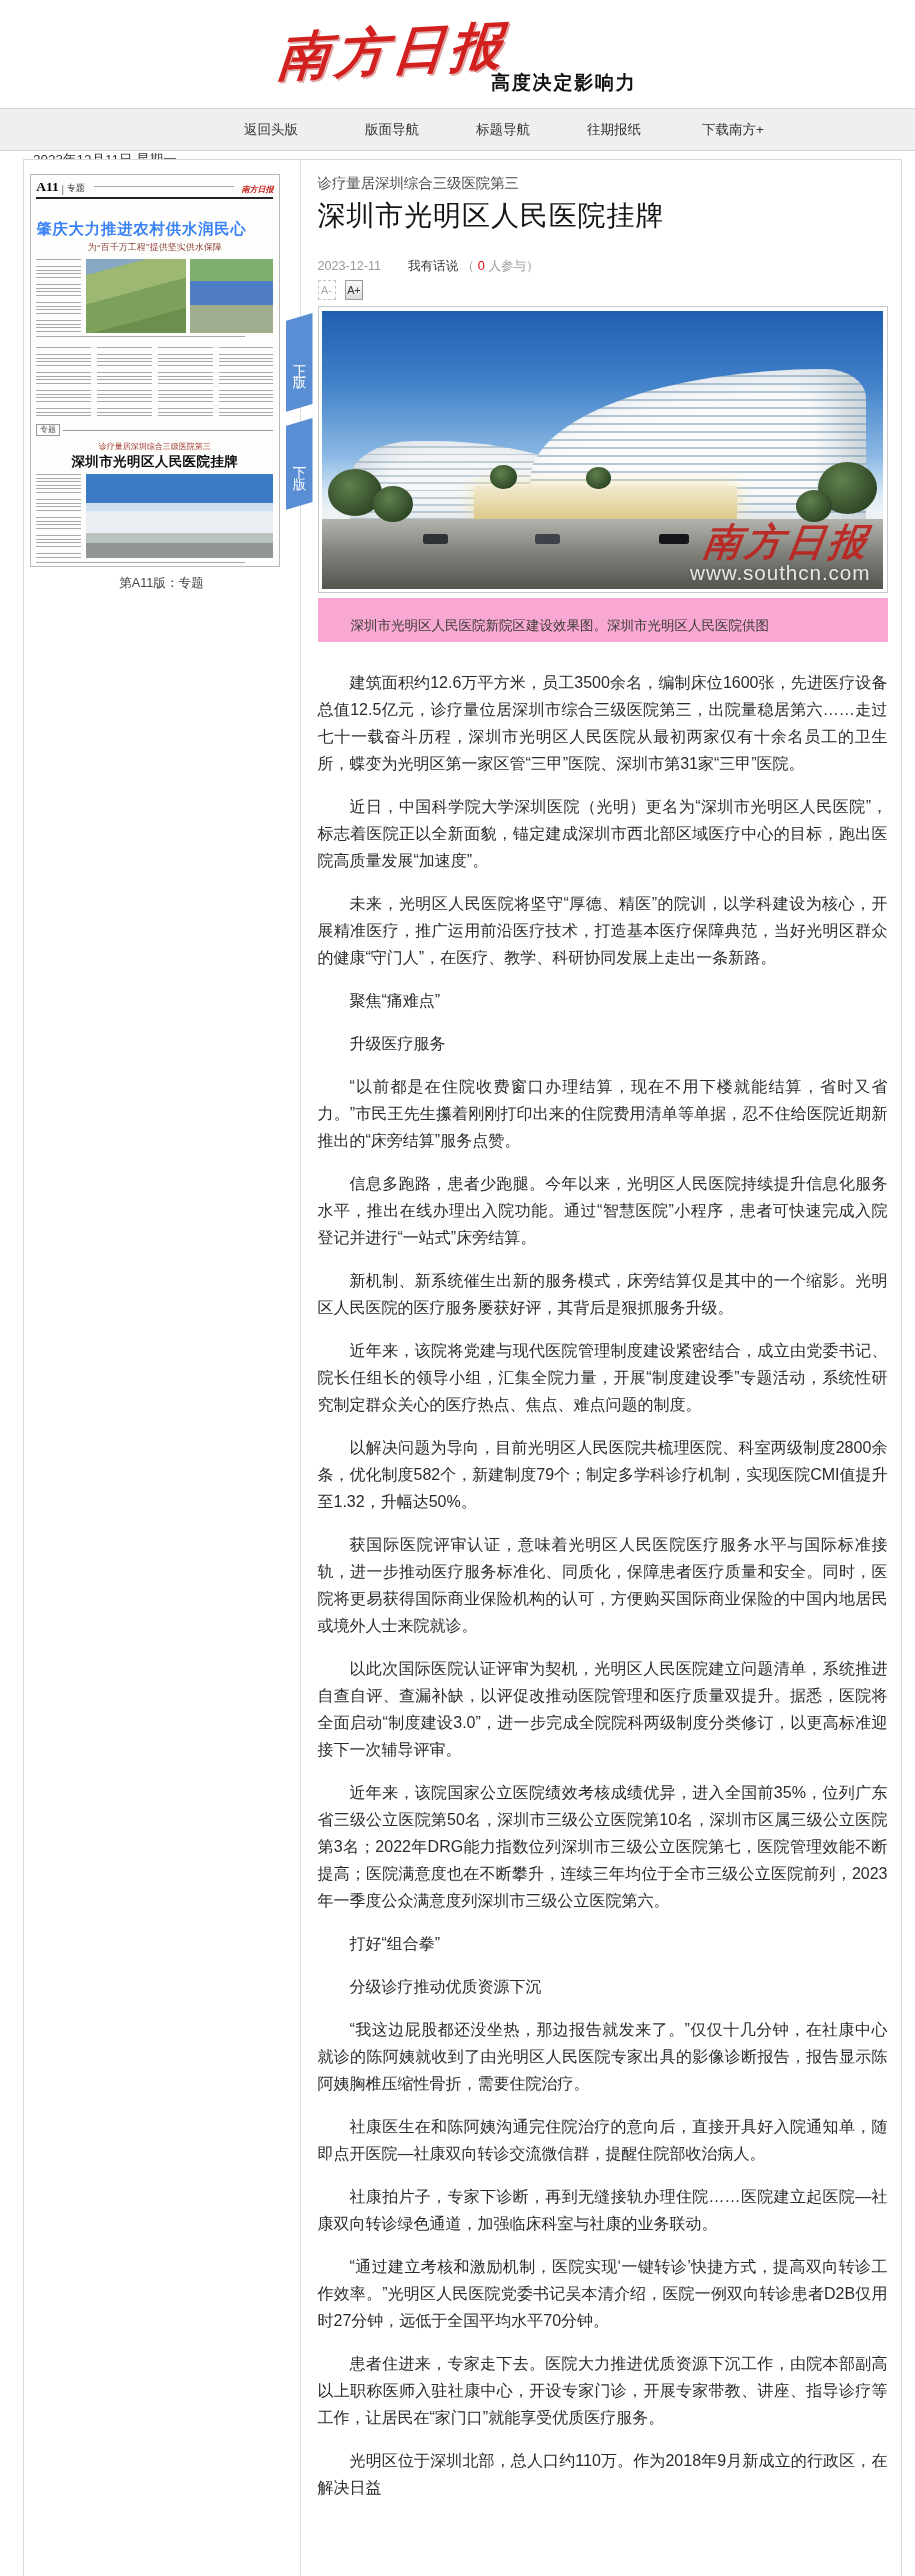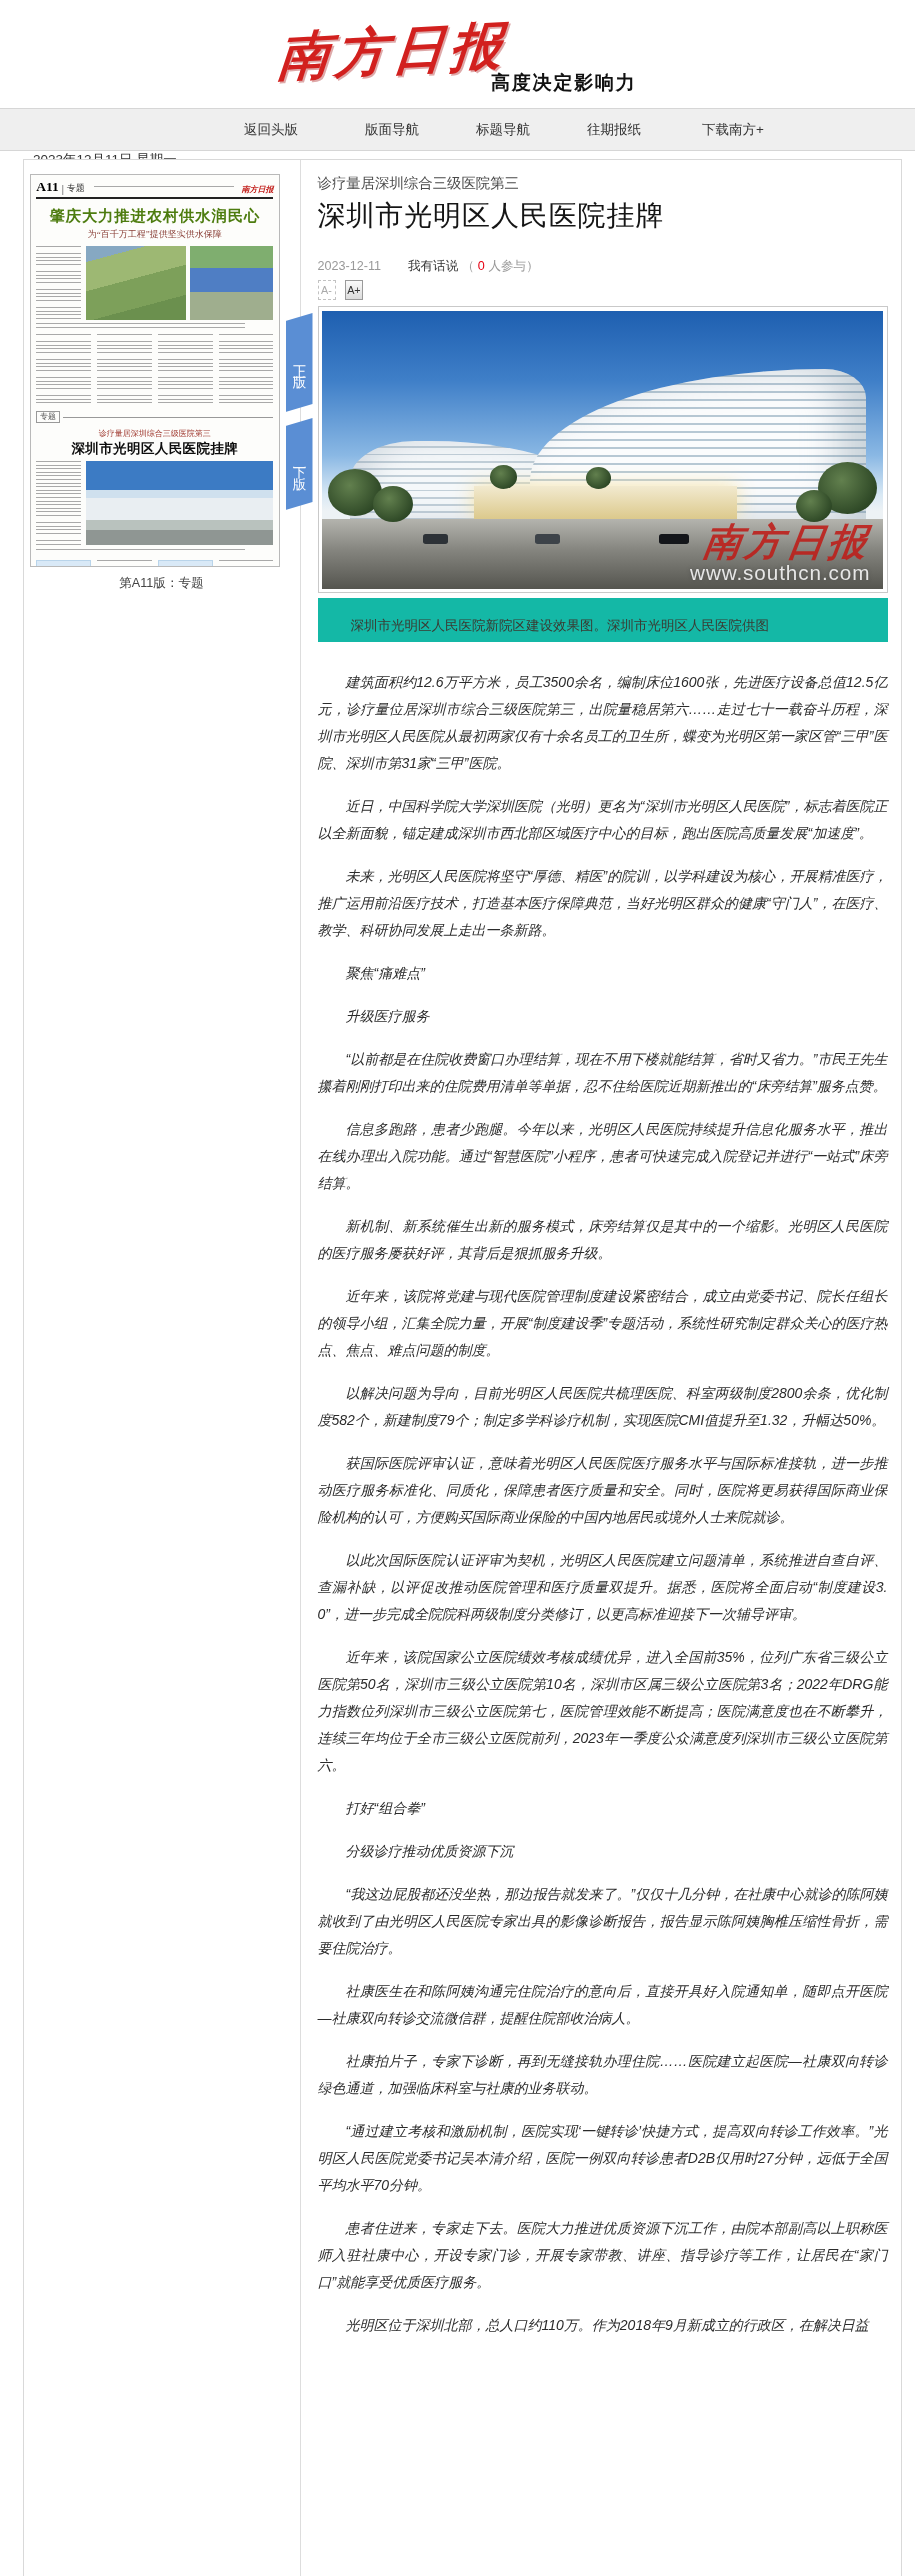--- a/index.html
+++ b/index.html
@@ -50,21 +50,21 @@
     padding:4.5px 5.4px;
   }
   .fauxtext{background:repeating-linear-gradient(180deg,#a9a9a9 0 0.9px,transparent 0.9px 3.6px);}
   .np-head{display:flex;align-items:flex-end;height:16px;}
   .np-pageno{font-family:"Liberation Serif",serif;font-weight:700;font-size:13.5px;color:#000;}
   .np-sep{margin:0 2.7px;color:#777;font-size:10px;}
   .np-sec{font-size:9px;color:#333;}
   .np-headfill{flex:1;height:7.2px;margin:0 7.2px 1.8px 9px;}
   .np-minilogo{font-family:"Liberation Serif",serif;font-style:italic;font-weight:700;font-size:8px;color:#c3211d;white-space:nowrap;}
   .np-rule{height:1.8px;background:#222;margin-top:1.8px;}
-  .np-h1{font-family:"Liberation Serif",serif;font-weight:700;font-size:15.3px;color:#4d7c0f;text-align:center;margin-top:7px;letter-spacing:0.9px;white-space:nowrap;}
+  .np-h1{font-family:"Liberation Serif",serif;font-weight:700;font-size:15.3px;color:#3b82f6;margin-top:20px;letter-spacing:0.9px;white-space:nowrap;}
   .np-h1sub{font-family:"Liberation Serif",serif;font-size:9px;color:#8a4038;text-align:center;margin-top:1.8px;white-space:nowrap;}
   .np-row1{display:flex;gap:4.5px;margin-top:4.5px;height:74px;}
   .np-colnarrow{width:45px;height:100%;}
   .np-photo1{flex:1.2;background:
      linear-gradient(165deg,#86a8c2 0 16%,#9db873 16% 45%,#7da05a 45% 75%,#6b904e 75%);}
   .np-photo2{flex:1;background:
      linear-gradient(180deg,#7fae6f 0 30%,#4f7ec4 30% 62%,#9fae8e 62%);}
   .np-capline{height:5.4px;margin-top:3.6px;width:88%;}
   .np-cols{display:flex;gap:6.3px;margin-top:5.4px;}
   .np-cols .np-col{flex:1;}
@@ -133,29 +133,29 @@
   .t6{left:47%;bottom:36%;width:25px;height:21.6px;}
   .car{position:absolute;height:10px;width:25px;border-radius:2.7px;background:#2d3237;bottom:16%;}
   .c1{left:18%;}.c2{left:38%;background:#3d4349;}.c3{left:60%;background:#14161a;width:30.5px;}
   .watermark{position:absolute;right:12.6px;bottom:5.4px;text-align:right;line-height:1;}
   .wm-logo{font-family:"Liberation Serif",serif;font-style:italic;font-weight:700;
     font-size:38px;color:rgba(190,28,24,.88);letter-spacing:3.6px;transform:skewX(-8deg);}
   .wm-url{font-size:20.7px;font-weight:400;color:rgba(255,255,255,.85);
     text-shadow:0 0 3.6px rgba(70,70,70,.7);margin-top:1.8px;letter-spacing:0.9px;}
   
   .caption{
-    margin-top:4.5px;height:44px;background:#14b8a6;box-sizing:border-box;
+    margin-top:4.5px;height:44px;background:#f9a8d4;box-sizing:border-box;
     display:flex;align-items:flex-end;padding:0 0 7.2px 33px;
     font-size:13.5px;color:#3a3a32;
   }
   
   .bodytext{margin-top:27px;}
   .bodytext p{
-    margin:0 0 16px 0;font-size:14px;line-height:27px;color:#2b2b2b;
-    text-indent:2em;text-align:justify;word-break:break-all;font-style:italic;
+    margin:0 0 16px 0;font-size:16px;line-height:27px;color:#2b2b2b;
+    text-indent:2em;text-align:justify;word-break:break-all;
   }
 </style>
 </head>
 <body>
 
 <div class="masthead">
   <div class="logo">南方日报</div>
   <div class="tagline">高度决定影响力</div>
 </div>
 

